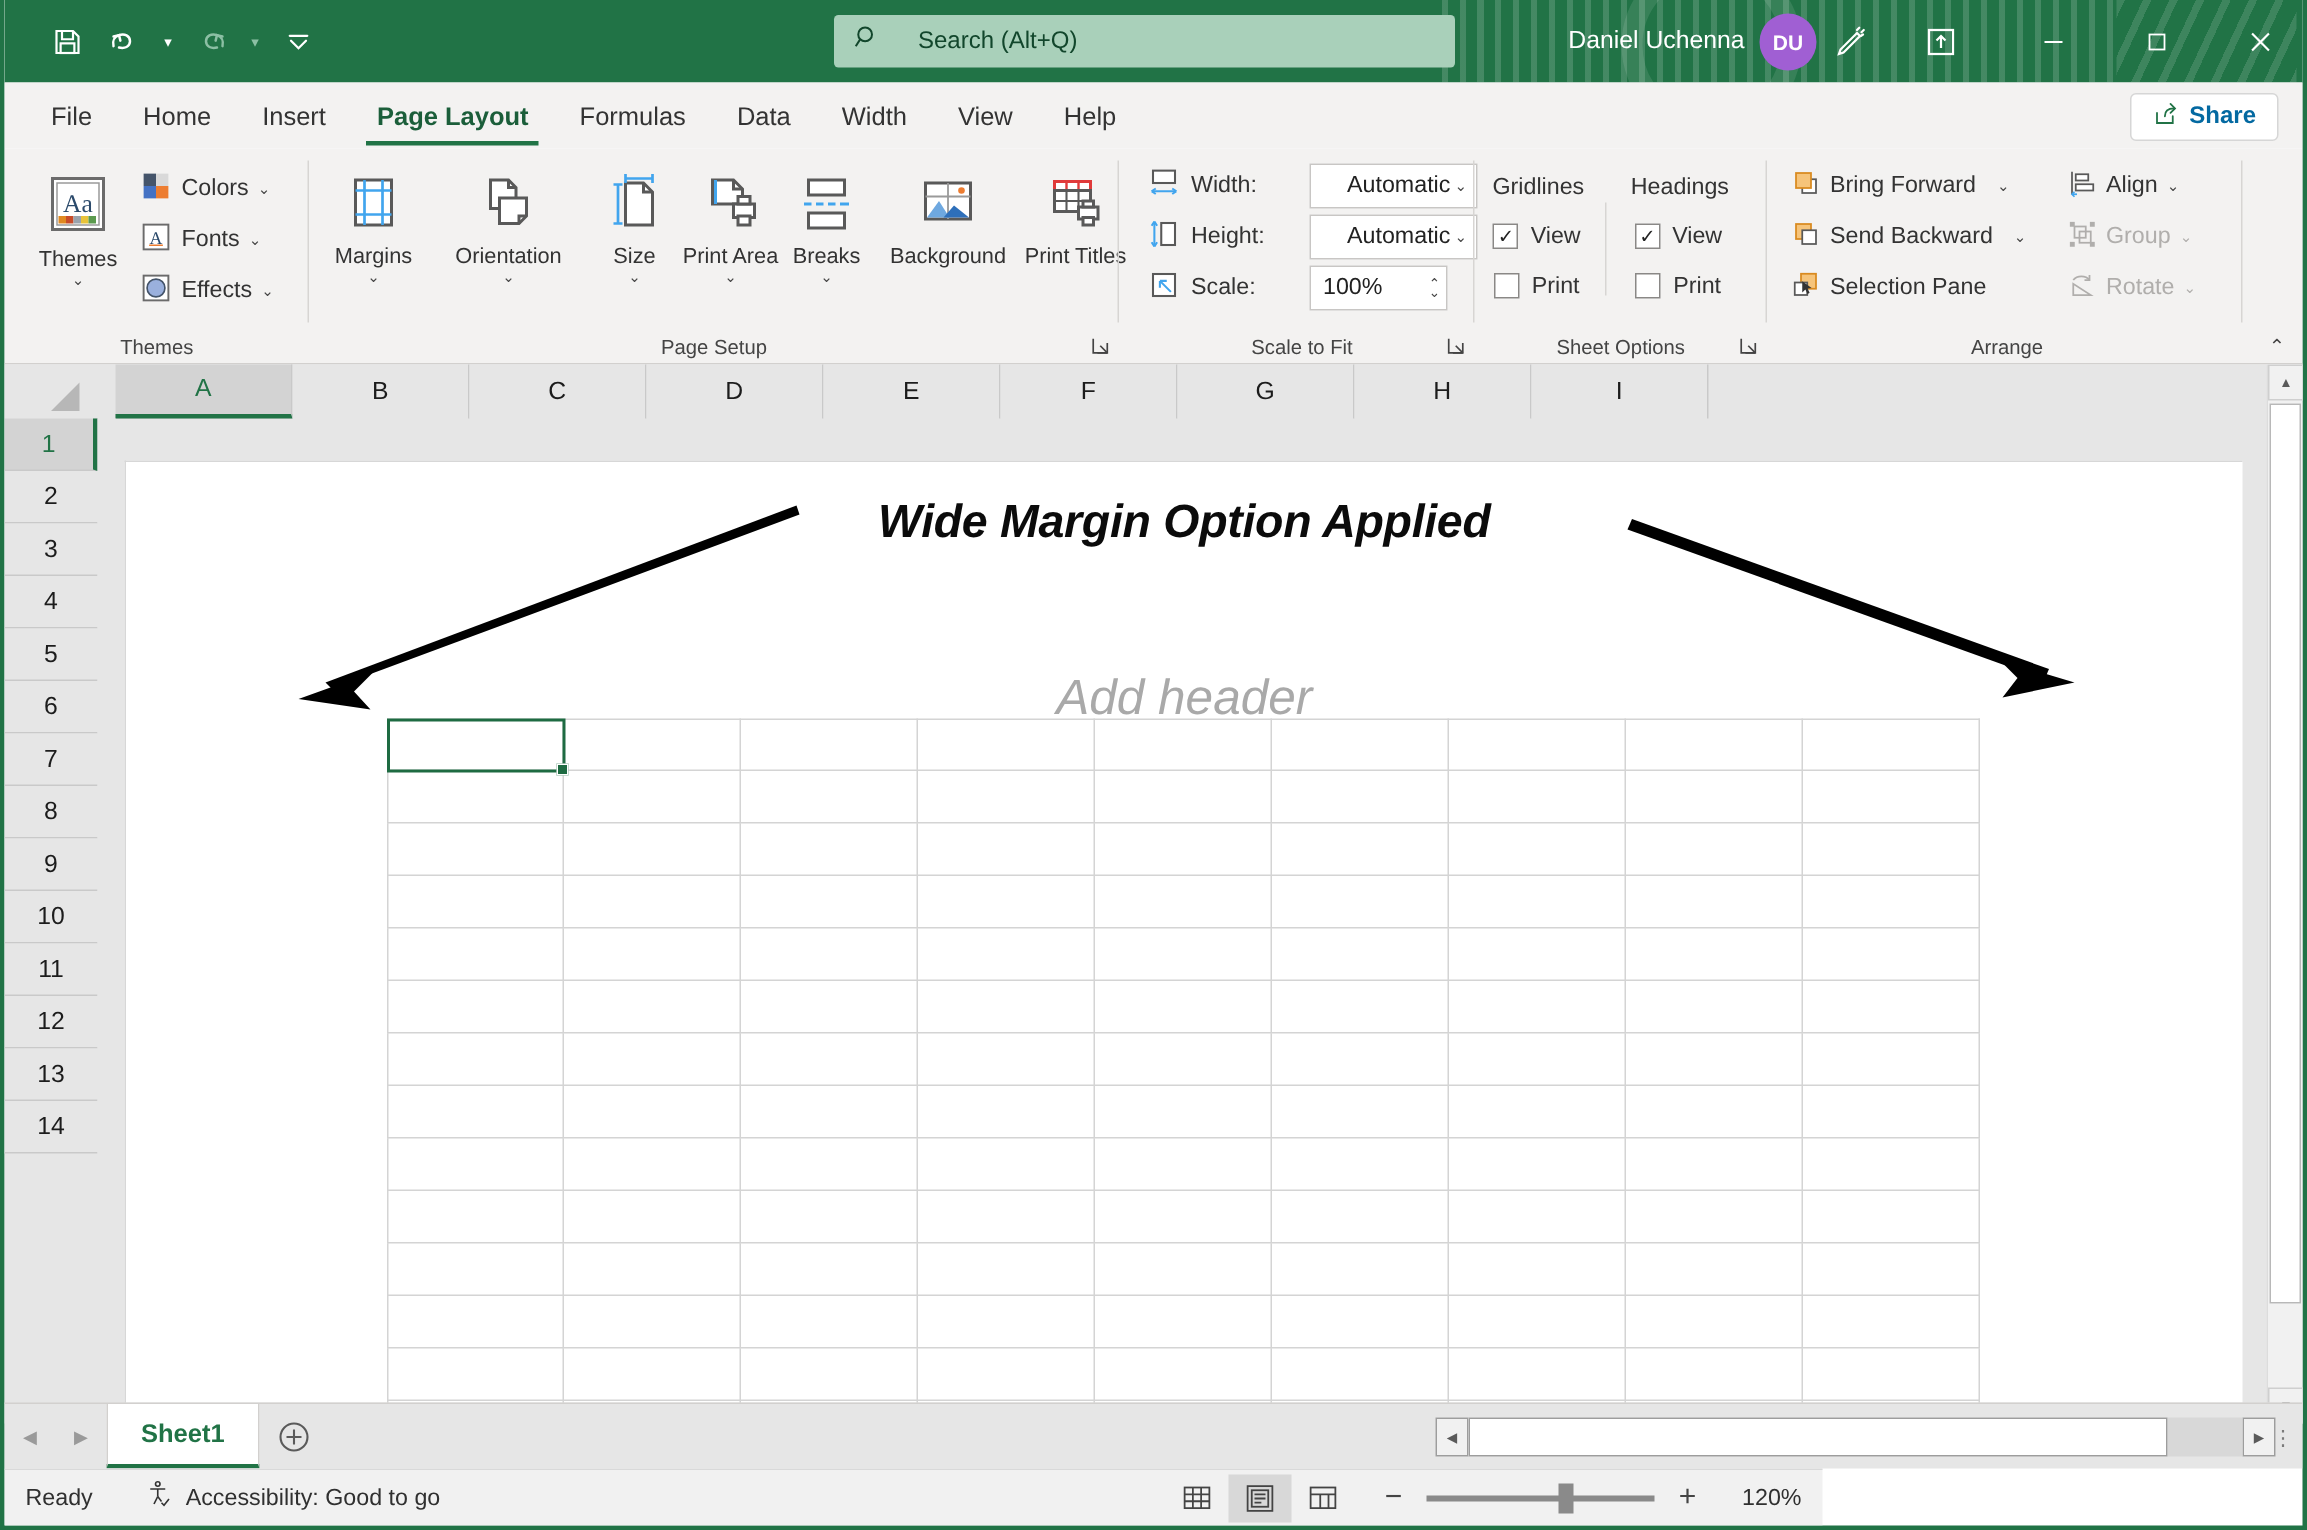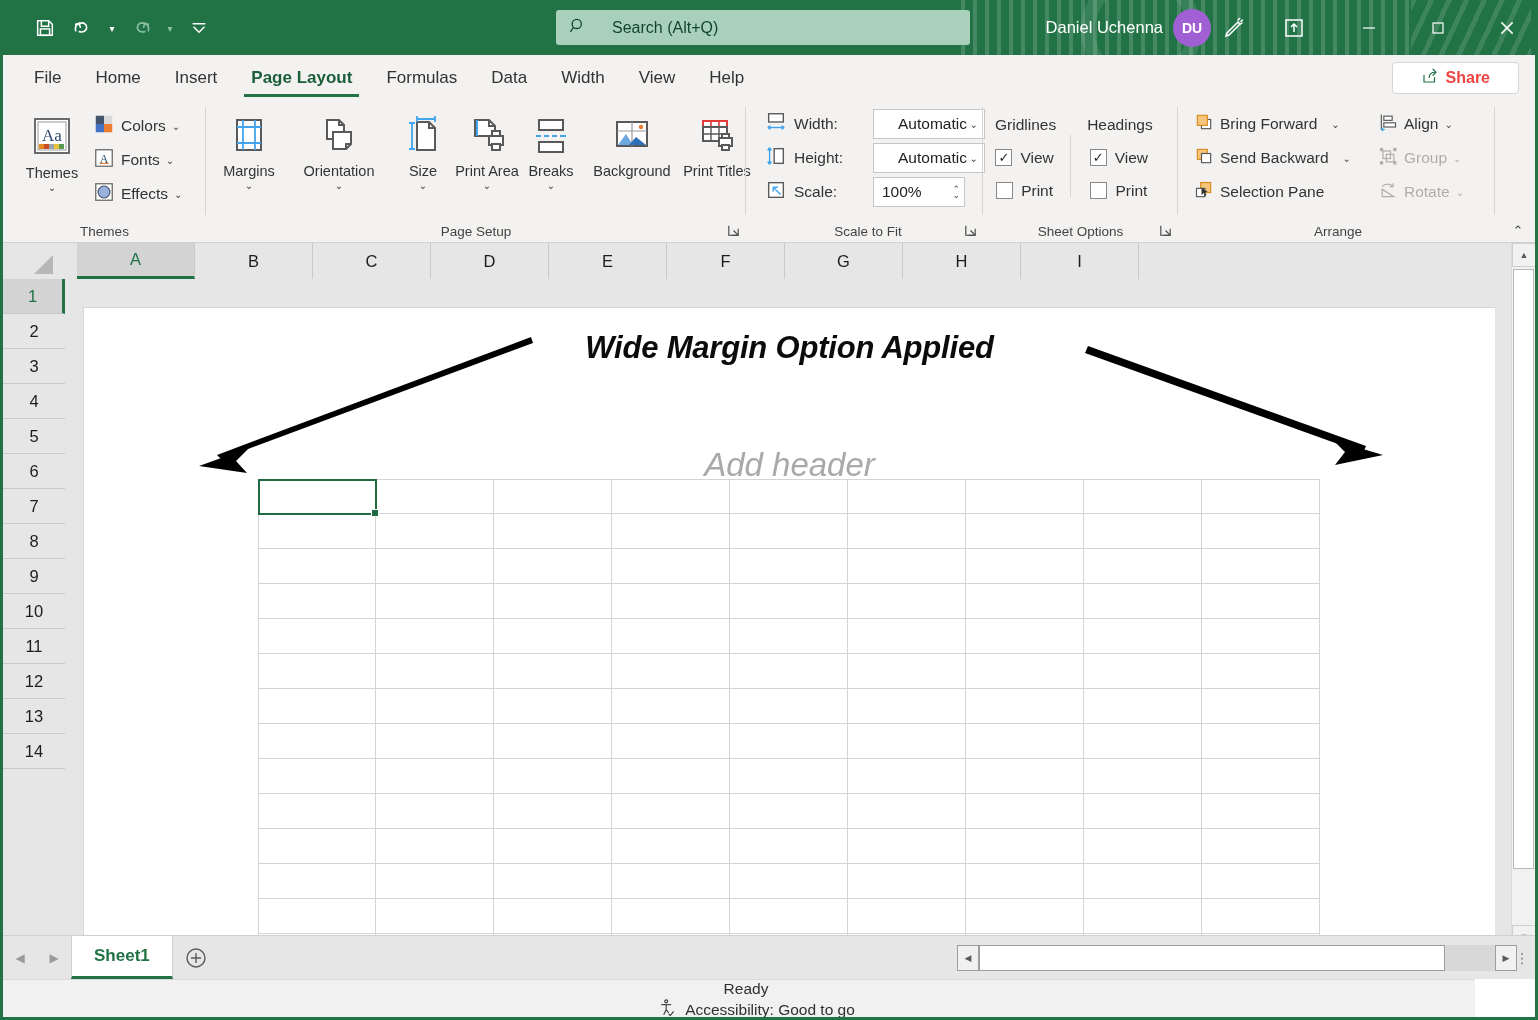--- a/index.html
+++ b/index.html
@@ -100,24 +100,24 @@
     font-size: 17px; color: #333333; white-space: nowrap;
   }
   .rtab.first { margin-left: 14px; }
   .rtab.active { font-weight: bold; color: #1b5e3a; }
   .rtab.active::after {
     content: ""; position: absolute; left: 10px; right: 10px; bottom: 2px;
     height: 3px; background: #217346;
   }
   .share-btn {
     position: absolute; right: 16px; top: 7px;
-    height: 32px; padding: 0 28px; background: #ffffff;
+    height: 32px; padding: 0 14px; background: #ffffff;
     border: 1px solid #d6d6d6; border-radius: 4px;
     display: flex; align-items: center; gap: 7px;
-    color: #ef4444; font-size: 16px; font-weight: bold;
+    color: #0369a1; font-size: 16px; font-weight: bold;
   }
 
   
   .ribbon {
     position: absolute; top: 99px; left: 0; width: 1532px; height: 144px;
     background: #f3f2f1;
     border-bottom: 1px solid #d2d0ce;
   }
   .rgroup {
     position: absolute; top: 0; height: 144px;
@@ -292,23 +292,23 @@
   }
   .hs-btn {
     width: 22px; height: 26px; background: #f1f1f1; border: 1px solid #9d9d9d;
     display: flex; align-items: center; justify-content: center; color: #5a5a5a; font-size: 9px;
   }
   .hs-track { flex: 1; height: 26px; background: #d8d8d8; position: relative; }
   .hs-thumb { position: absolute; left: 0; top: 0; width: 466px; height: 26px; background: #ffffff; border: 1px solid #9d9d9d; }
 
   
   .statusbar {
-    position: absolute; left: 0; bottom: 0; width: 1472px; height: 38px;
+    position: absolute; left: 0; bottom: 0; width: 1212px; height: 38px;
     background: #f1f1f1; border-top: 1px solid #d9d9d9;
-    display: flex; align-items: center; flex-direction: column;
+    display: flex; align-items: center;
   }
   .status-ready { margin-left: 14px; font-size: 15.5px; color: #303030; }
   .status-access { margin-left: 34px; font-size: 15.5px; color: #303030; display: flex; align-items: center; gap: 8px; }
   .viewbtns { margin-left: auto; display: flex; align-items: center; gap: 0; }
   .viewbtn { width: 42px; height: 32px; display: flex; align-items: center; justify-content: center; }
   .viewbtn.active { background: #d8d8d8; }
   .zoomwrap { display: flex; align-items: center; gap: 14px; margin: 0 16px 0 18px; }
   .zoom-minus, .zoom-plus { font-size: 20px; color: #444; width: 16px; text-align: center; }
   .ztrack { position: relative; width: 152px; height: 4px; background: #8a8a8a; }
   .zthumb { position: absolute; left: 88px; top: -8px; width: 10px; height: 20px; background: #8a8a8a; }

